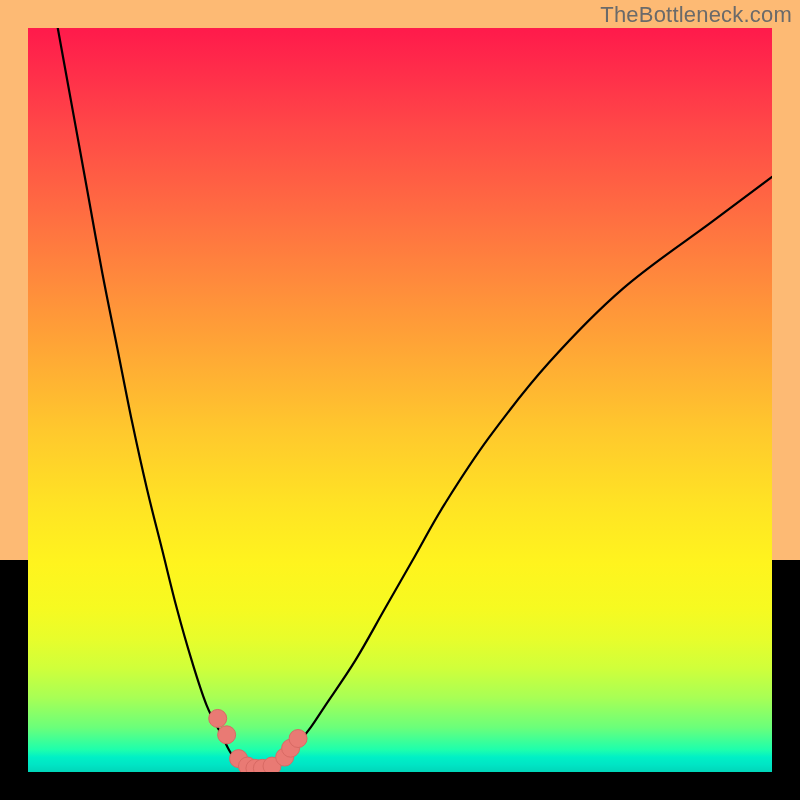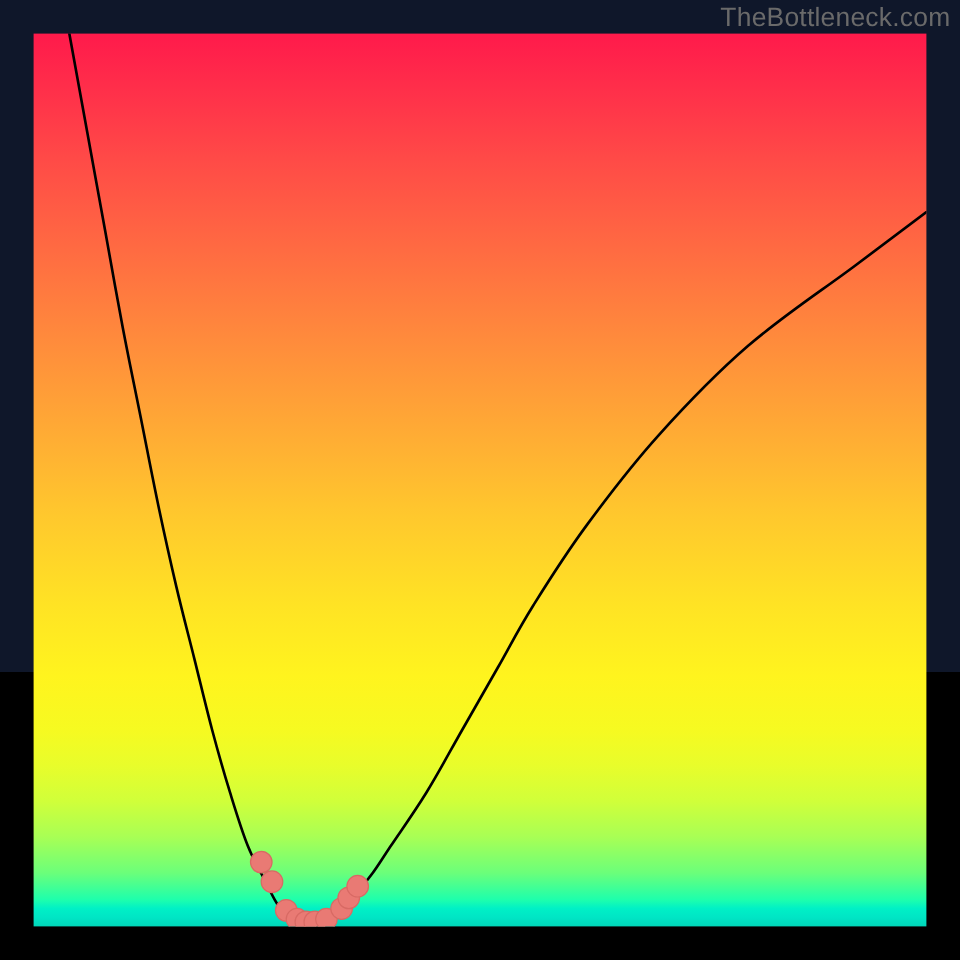--- a/index.html
+++ b/index.html
@@ -8,21 +8,21 @@
     width: 800px;
     height: 800px;
     background: #000;
     overflow: hidden;
     font-family: Arial, Helvetica, sans-serif;
   }
   .frame {
     position: absolute;
     left: 0; top: 0;
     width: 800px; height: 560px;
-    background: #0f172a;
+    background: #fdba74;
   }
   .plot {
     position: absolute;
     left: 28px;
     top: 28px;
     width: 744px;
     height: 744px;
     background: linear-gradient(to bottom,
       #ff1a4b 0%,
       #ff2e4a 6%,

